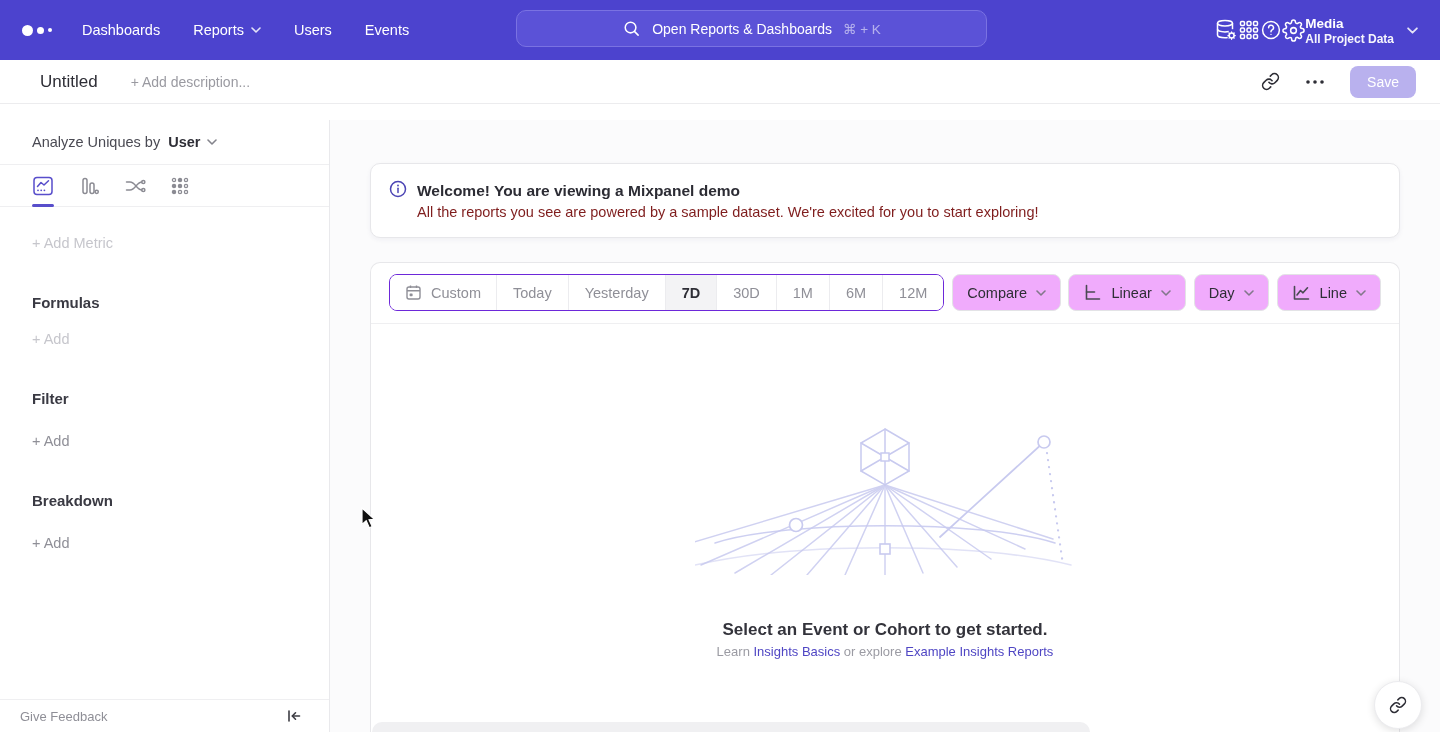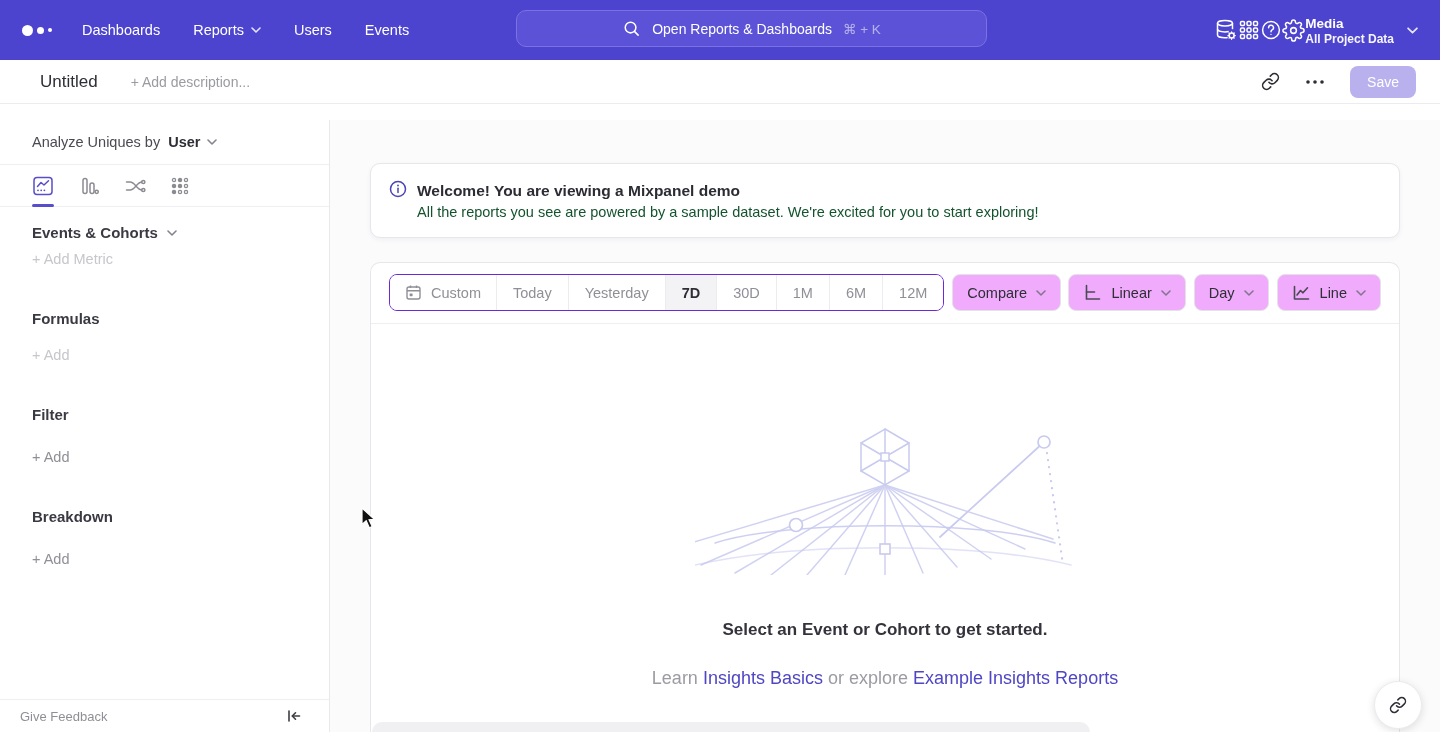--- a/index.html
+++ b/index.html
@@ -73,21 +73,21 @@
 
   
   .main { position:absolute; top:120px; left:330px; right:0; bottom:0; background:#fbfbfc;
     overflow:hidden; }
   .banner { position:absolute; left:40px; top:43px; width:1030px; height:75px; background:#fff;
     border:1px solid #e7e7ea; border-radius:10px; box-shadow:0 2px 5px rgba(32,30,90,.05);
     display:flex; align-items:center; padding:0 20px 0 18px; }
   .banner-icon { align-self:flex-start; margin-top:16px; display:flex; }
   .banner-texts { margin-left:10px; display:flex; flex-direction:column; gap:4px; }
   .banner-title { font-size:15.5px; font-weight:700; color:#2c2c34; }
-  .banner-sub { font-size:14.5px; color:#14532d; }
+  .banner-sub { font-size:14.5px; color:#7f1d1d; }
   .view-datasets { margin-left:auto; display:flex; align-items:center; gap:9px; height:33px;
     padding:0 14px; border:1px solid #dddde1; border-radius:8px; background:#fff; font-size:14px;
     font-weight:500; color:#2c2c34; cursor:pointer; font-family:inherit; }
 
   .report-card { position:absolute; left:40px; top:142px; width:1030px; height:470px;
     background:#fff; border:1px solid #e7e7ea; border-bottom:none; border-radius:10px 10px 0 0; }
   .toolbar { display:flex; align-items:center; padding:11px 18px 12px;
     border-bottom:1px solid #efeff1; }
   .seg { display:flex; height:37px; border:1px solid #6d28d9; border-radius:8px; overflow:hidden; }
   .seg-item { display:flex; align-items:center; padding:0 16px; font-size:14.5px; color:#8f8f97;
@@ -98,21 +98,21 @@
     border:1px solid #e3e3e6; border-radius:8px; background:#f0abfc; font-size:14.5px;
     font-weight:500; color:#2e2e36; cursor:pointer; font-family:inherit; }
   .btn .chev { color:#6f6f78; }
   .btn .btn-ic { color:#4a4a53; display:flex; }
   .compare { margin-left:8px; }
   .right-controls { margin-left:auto; display:flex; gap:8px; }
 
   .empty { text-align:center; }
   .illus { margin-top:101px; display:inline-block; }
   .empty-head { margin-top:41px; font-size:17px; font-weight:700; color:#33333b; }
-  .empty-sub { margin-top:28px; font-size:18px; color:#9b9ba3; }
+  .empty-sub { margin-top:4px; font-size:13px; color:#9b9ba3; }
   .empty-sub a { color:#4f46c4; font-weight:500; text-decoration:none; cursor:pointer; }
 
   .bottom-bar { position:absolute; left:42px; top:602px; width:718px; height:14px;
     background:#f0f0f2; border-radius:10px 10px 0 0; }
   .fab { position:absolute; left:1044px; top:561px; width:48px; height:48px; border-radius:50%;
     background:#fff; border:1px solid #ececef; box-shadow:0 2px 8px rgba(0,0,0,.12);
     display:flex; align-items:center; justify-content:center; color:#2e2e36; cursor:pointer; }
   .cursor { position:absolute; left:361px; top:507px; z-index:50; pointer-events:none; }
 </style>
 </head>
@@ -294,28 +294,20 @@
             <circle cx="16" cy="10" r="1.6"></circle>
           <circle cx="4" cy="16" r="1.6" fill="currentColor"></circle>
             <circle cx="10" cy="16" r="1.6"></circle>
             <circle cx="16" cy="16" r="1.6"></circle>
         </svg>
       </span>
     </span>
   </div>
 
   <div class="sb-content">
-    <div class="sec-title">
-      <span>Events &amp; Cohorts</span>
-      <span class="chev">
-          <svg width="10" height="6" viewBox="0 0 10 6">
-            <polyline points="1,1 5,5 9,1" fill="none" stroke="currentColor" stroke-width="1.6" stroke-linecap="round" stroke-linejoin="round"></polyline>
-          </svg>
-        </span>
-    </div>
     <button class="add-row add-light mt-metric">+ Add Metric</button>
 
     <div class="sec-title mt-title">
       <span>Formulas</span>
     </div>
     <button class="add-row add-light mt-add20">+ Add</button>
 
     <div class="sec-title mt-title">
       <span>Filter</span>
     </div>

